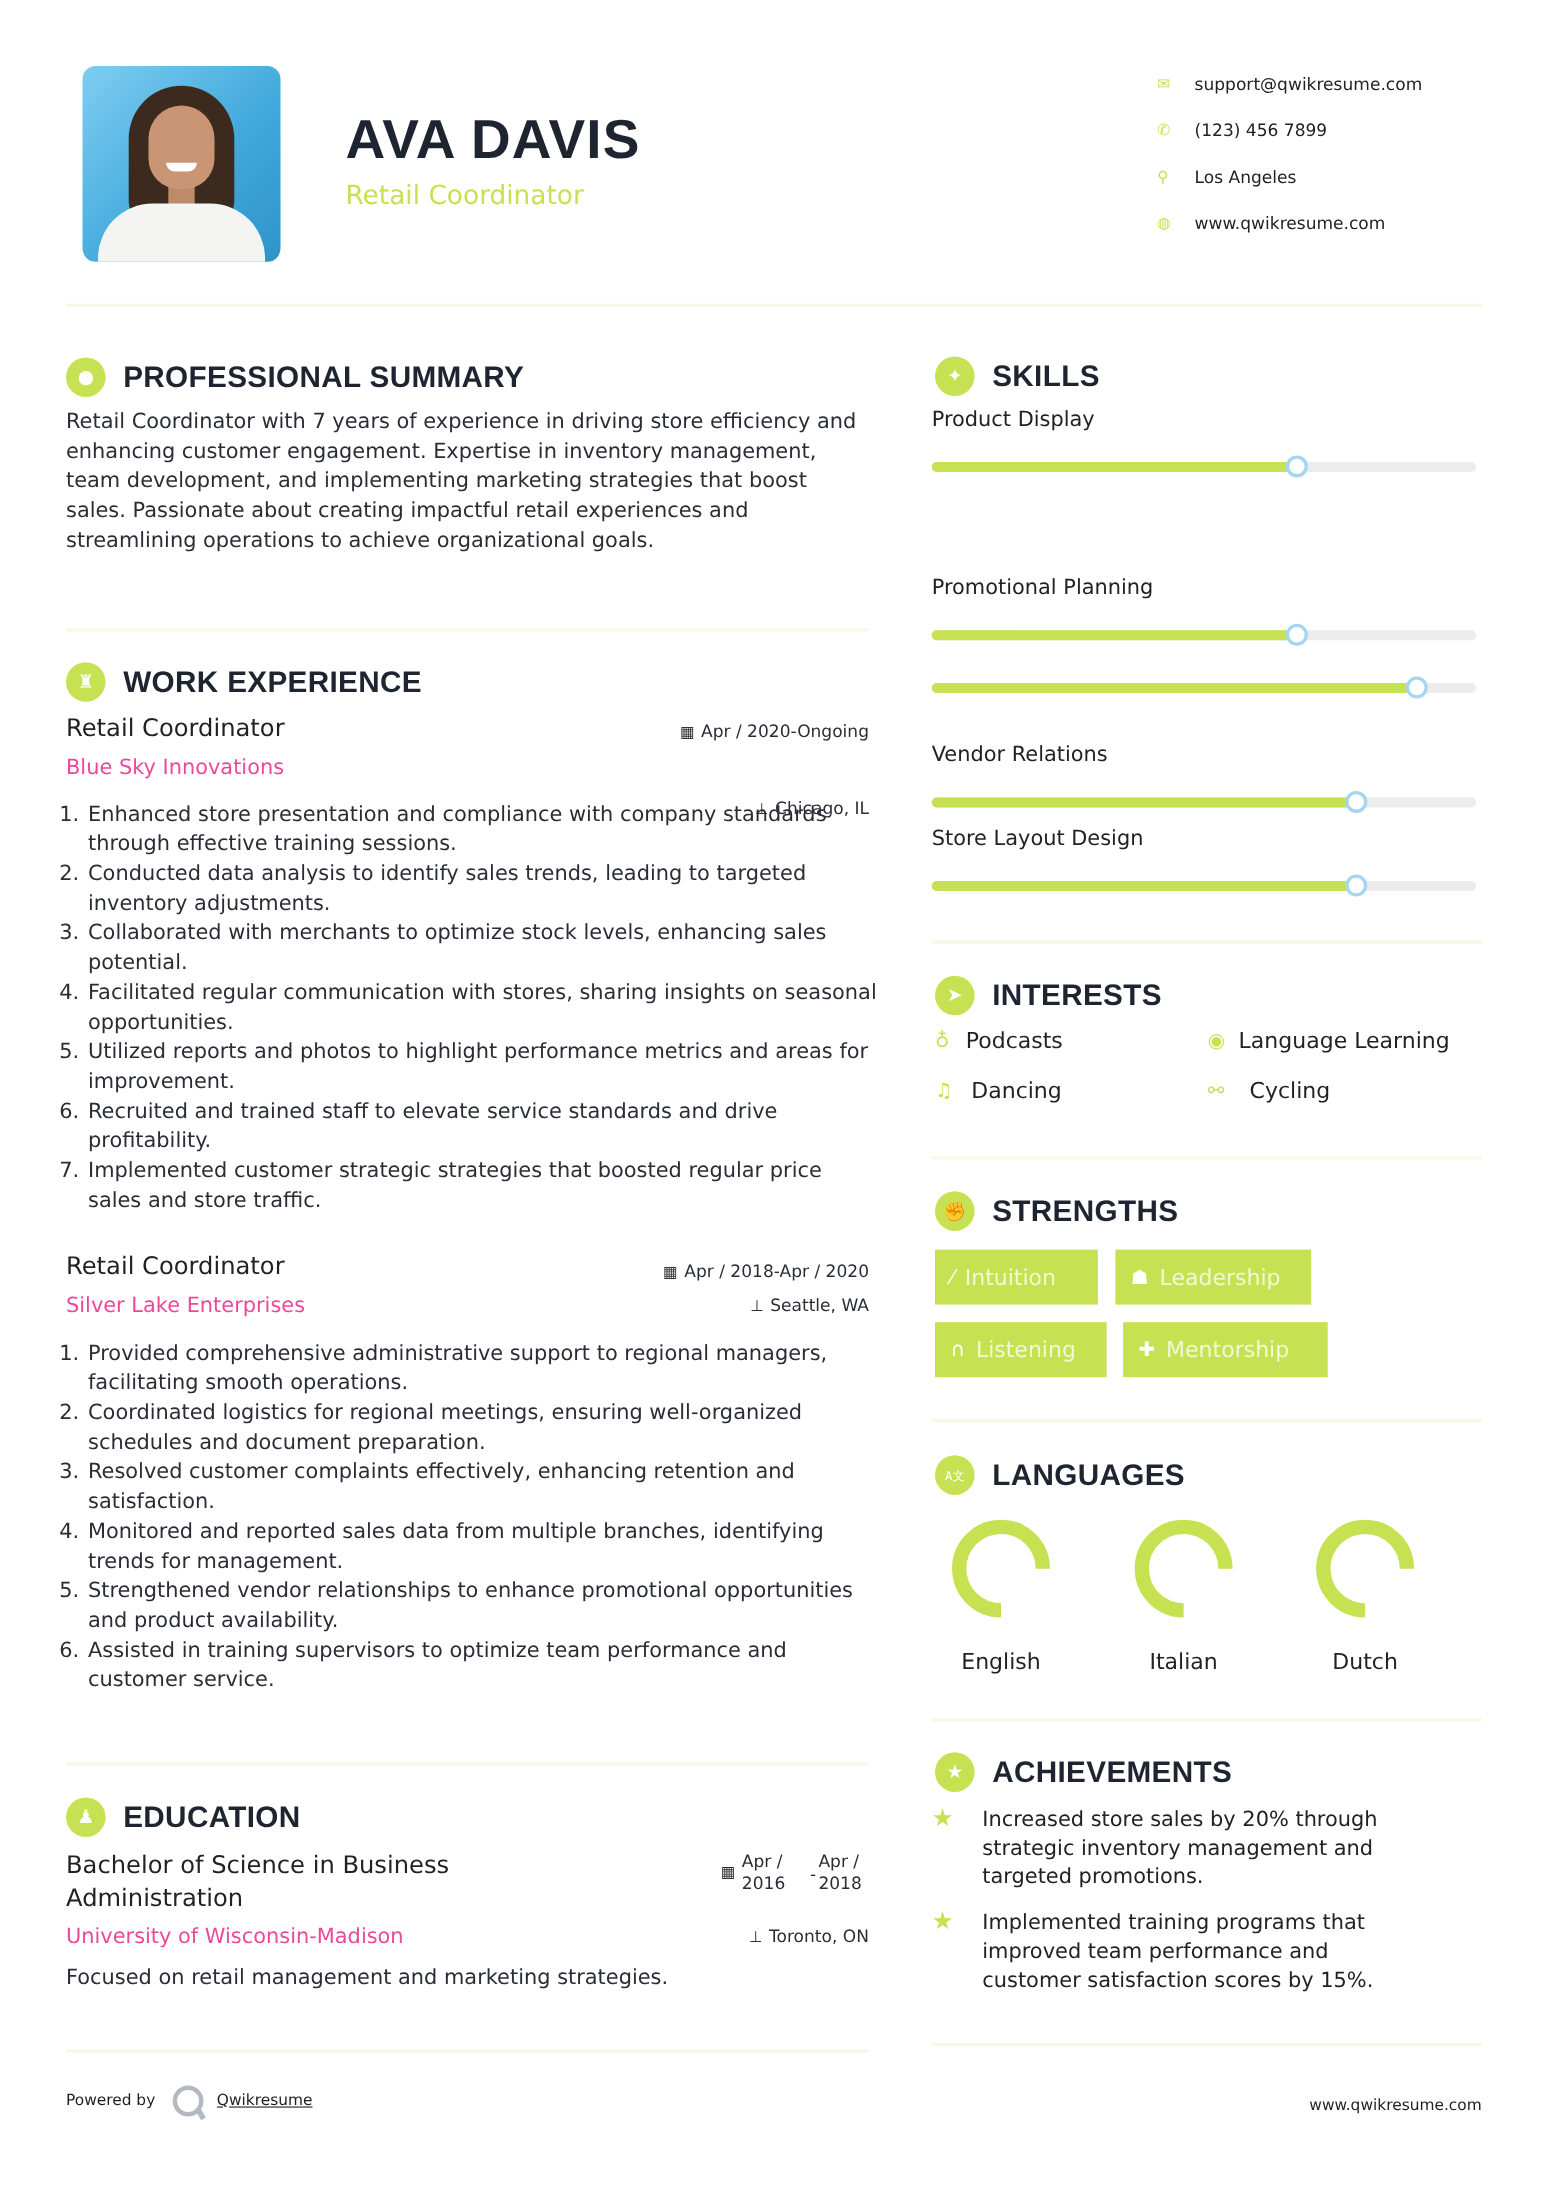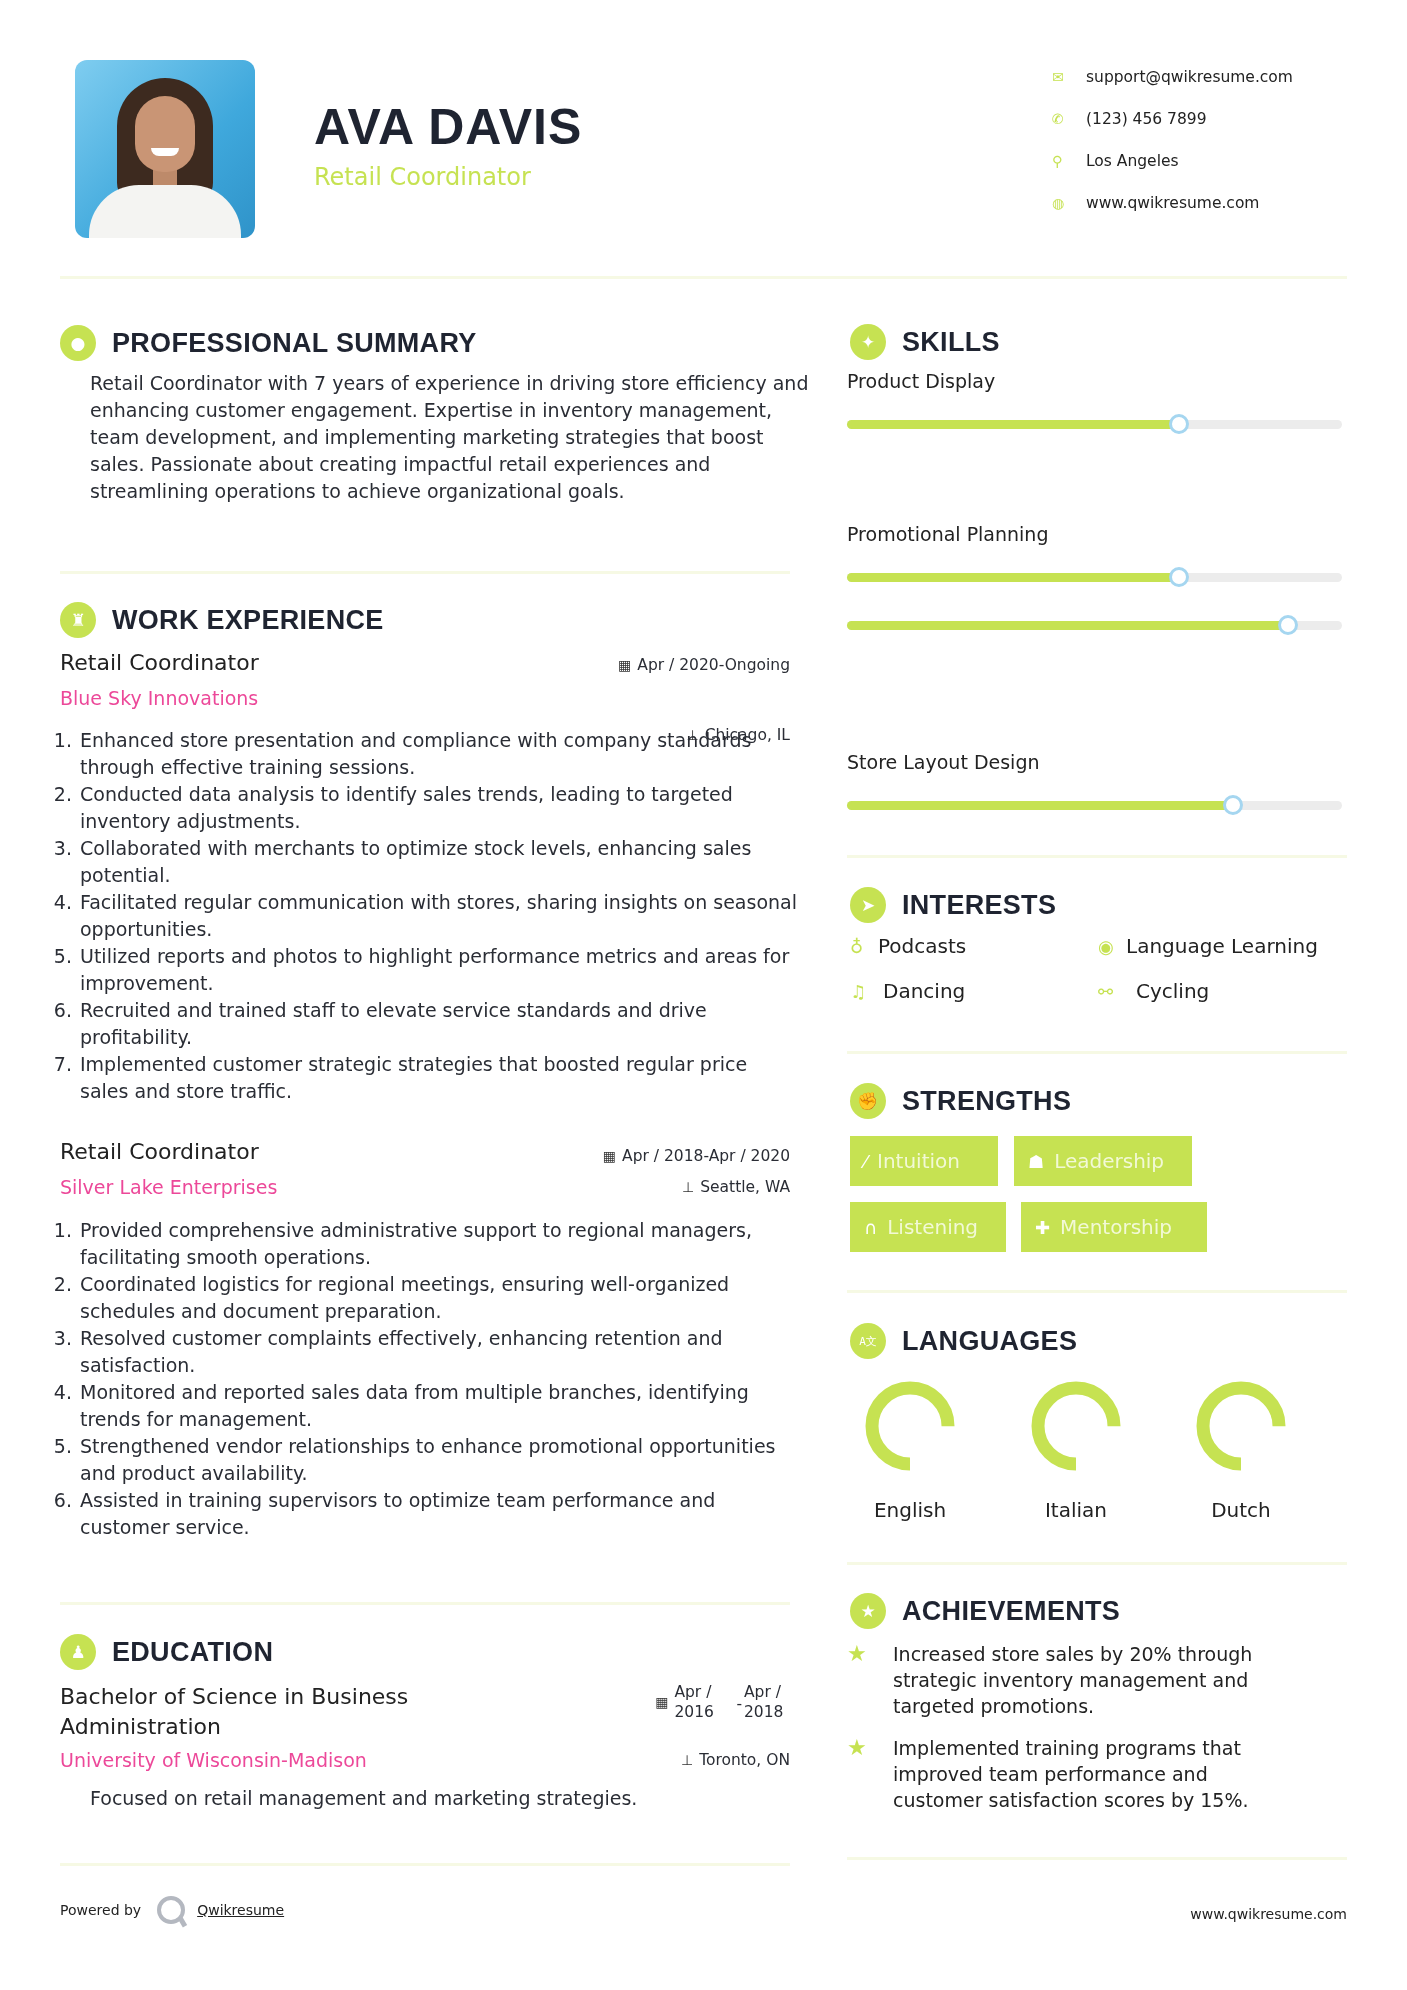--- a/index.html
+++ b/index.html
@@ -23,21 +23,21 @@
   .contact-row { display: flex; align-items: center; height: 42px; font-size: 15.5px; color: #222; }
   .contact-row .ci { width: 36px; color: #c6e252; font-size: 14px; padding-left: 2px; }
 
   .hr { position: absolute; height: 3px; background: #f6f9e4; }
 
   
   .sec-head { position: absolute; display: flex; align-items: center; }
   .sec-icon { width: 36px; height: 36px; border-radius: 50%; background: #c6e252; color: #fff; display: flex; align-items: center; justify-content: center; font-size: 17px; margin-right: 16px; }
   .sec-title { font-family: "Liberation Sans", sans-serif; font-weight: 700; font-size: 27px; color: #1f2431; letter-spacing: 0.3px; }
 
-  .body-text { position: absolute; font-size: 19px; line-height: 27px; color: #2a2d35; margin-left: 30px; }
+  .body-text { position: absolute; font-size: 19px; line-height: 27px; color: #2a2d35; }
 
   .job-title { position: absolute; font-size: 22px; color: #222; }
   .company { position: absolute; font-size: 19px; color: #ec4899; }
   .meta { position: absolute; font-size: 15.5px; color: #2a2d35; text-align: right; white-space: nowrap; }
   .meta .mi { color: #333; font-size: 14px; margin-right: 6px; }
 
   ol.bullets { position: absolute; font-size: 19px; line-height: 27px; color: #2a2d35; padding-left: 18px; }
   ol.bullets li { padding-left: 2px; }
 
   
@@ -195,20 +195,27 @@
         <div class="skill-fill" style="width:67%;"></div>
         <div class="skill-knob" style="left:67%;"></div>
       </div>
   </div>
   <div class="skill" style="top:599px;">
     <div class="skill-track">
         <div class="skill-fill" style="width:89%;"></div>
         <div class="skill-knob" style="left:89%;"></div>
       </div>
   </div>
+  <div class="skill" style="top:675px;">
+    <div class="skill-name">Vendor Relations</div>
+    <div class="skill-track">
+        <div class="skill-fill" style="width:78%;"></div>
+        <div class="skill-knob" style="left:78%;"></div>
+      </div>
+  </div>
   <div class="skill" style="top:751px;">
     <div class="skill-name">Store Layout Design</div>
     <div class="skill-track">
         <div class="skill-fill" style="width:78%;"></div>
         <div class="skill-knob" style="left:78%;"></div>
       </div>
   </div>
 
   <div class="hr" style="left:847px; top:855px; width:500px;"></div>
 

